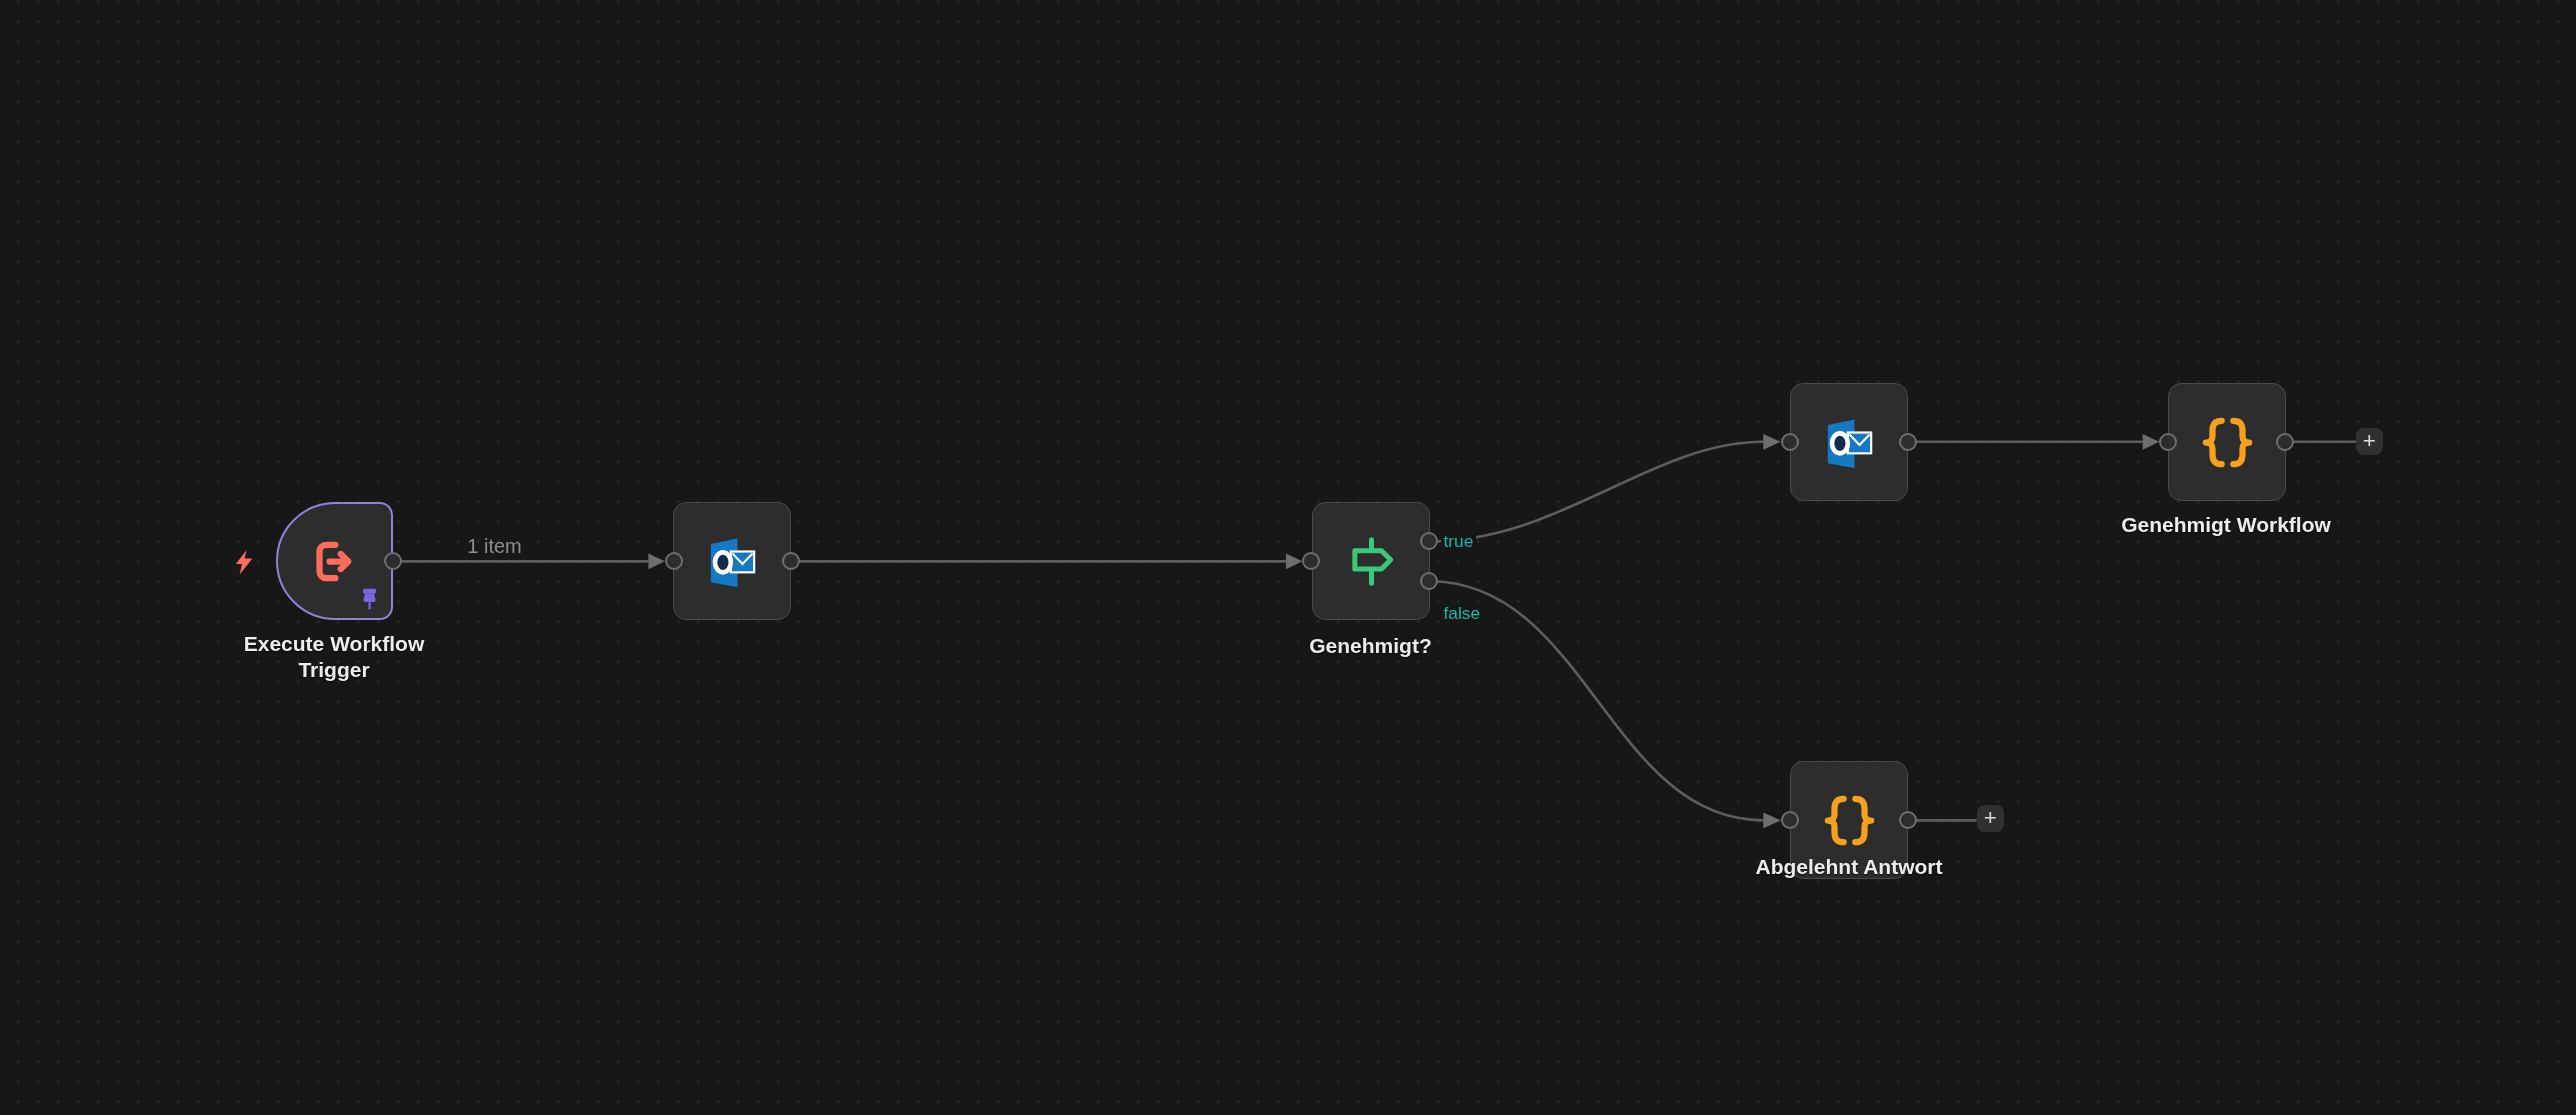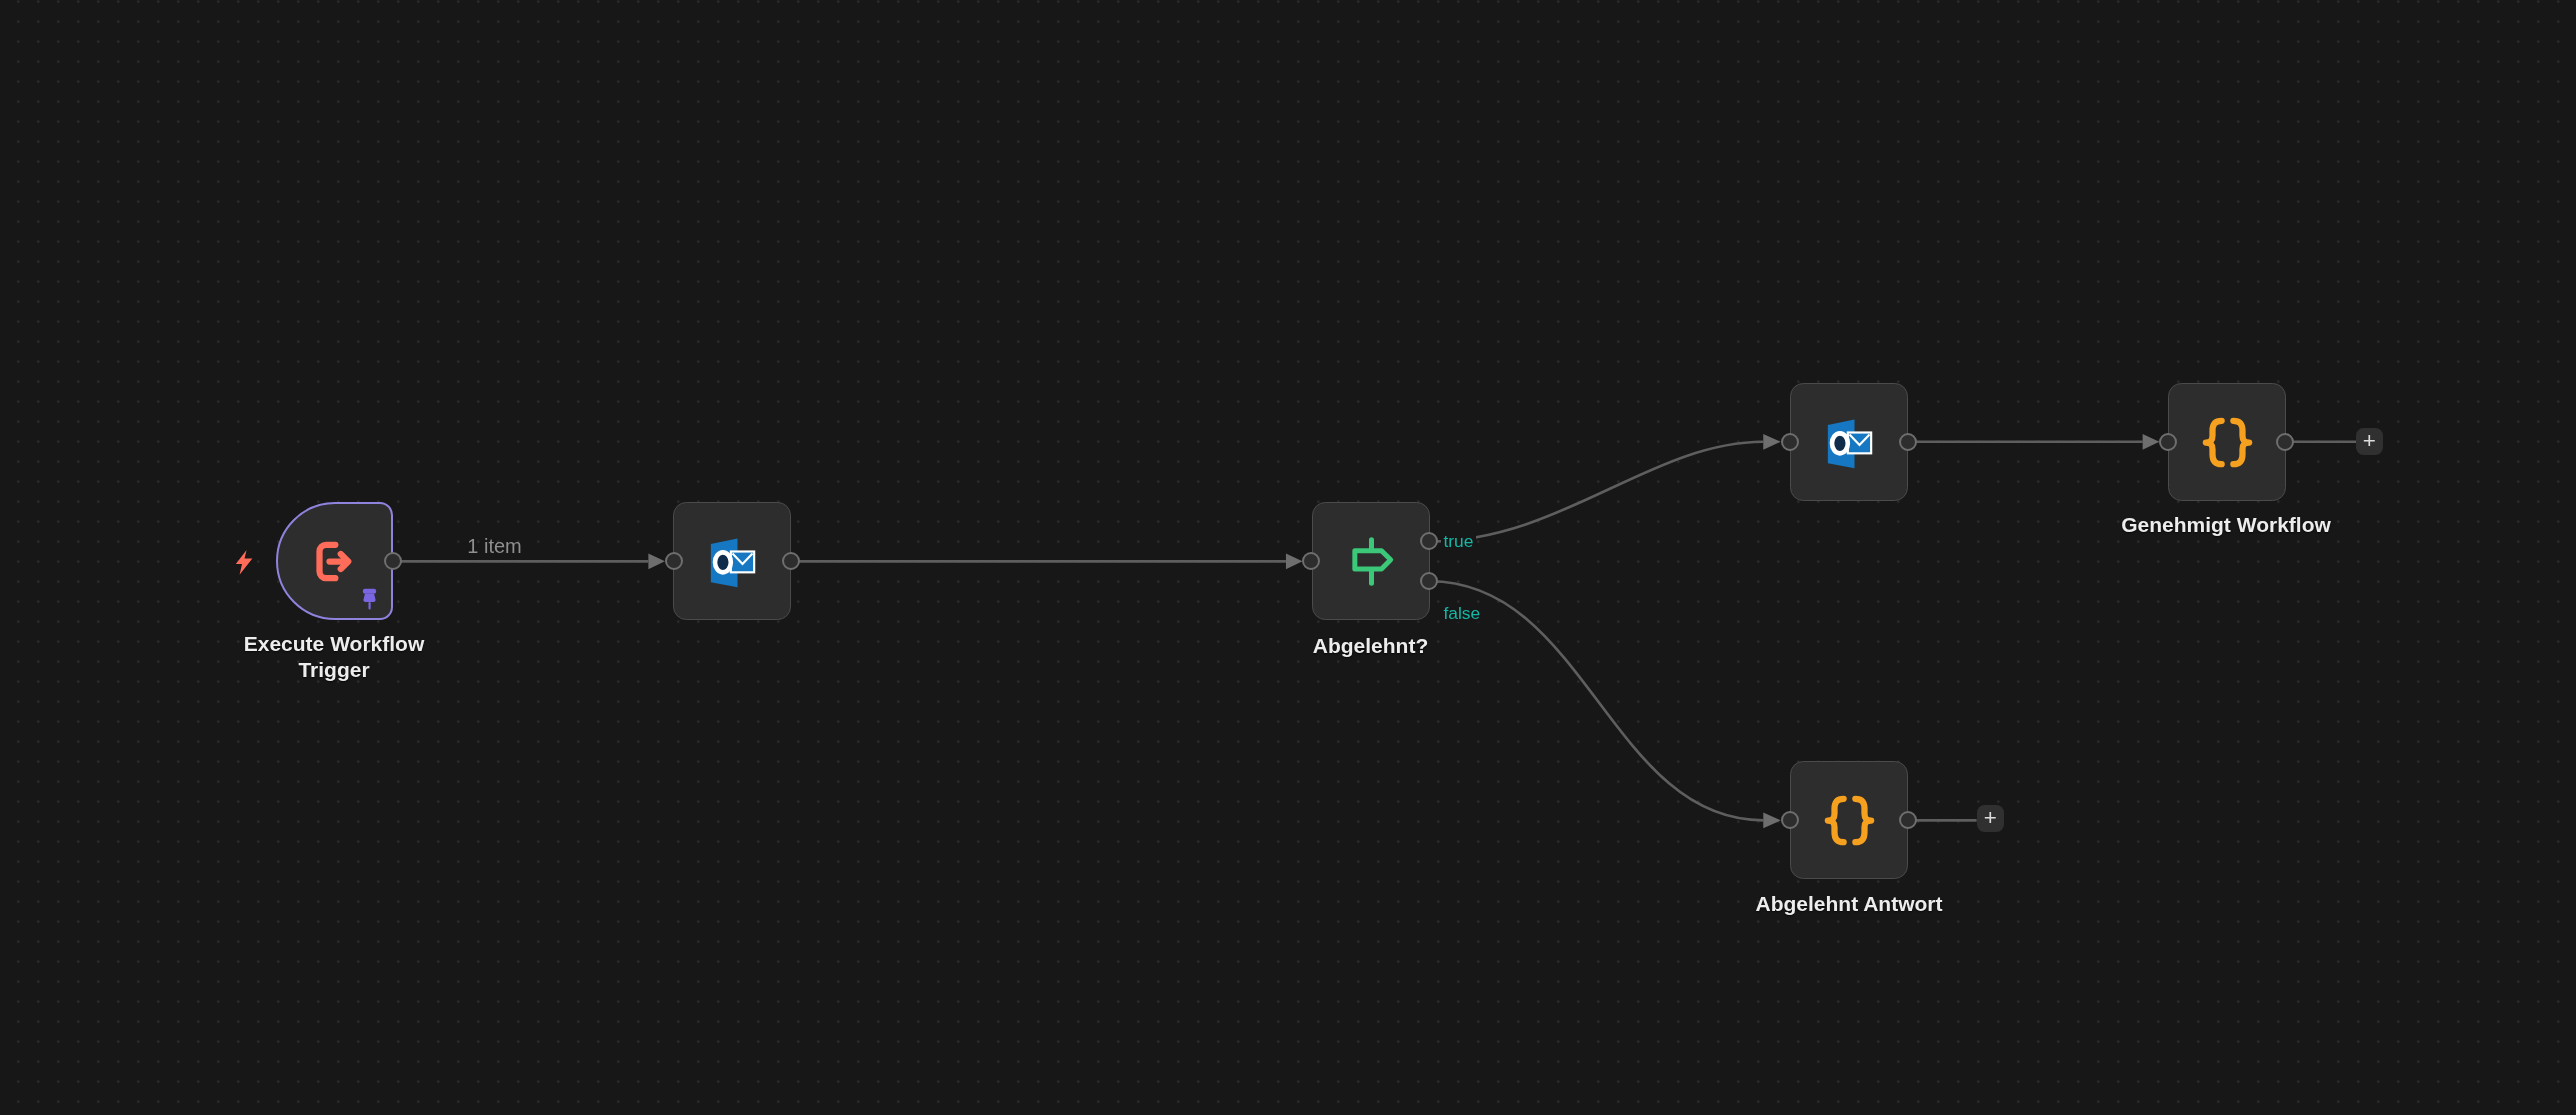--- a/index.html
+++ b/index.html
@@ -165,21 +165,21 @@
       </g>
     </svg>
   </div>
   <div class="port" style="left:1302px; top:552px;"></div>
   <div class="port" style="left:1420px; top:532px;"></div>
   <div class="port" style="left:1420px; top:572px;"></div>
   <div class="port-label" style="left:1441px; top:532px;">true</div>
   <div class="port-label" style="left:1441px; top:604px;">false</div>
 
   <div class="node-caption" style="left:1246px; top:633px; width:249px;">
-    <div class="node-title">Abgelehnt?</div>
+    <div class="node-title">Genehmigt?</div>
   </div>
 
   <div class="node" style="left:1790px; top:383px;">
     <svg width="55" height="55" viewBox="0 0 66 66">
       <polygon points="7,12 39,5.5 39,64 7,58" fill="#1678c2"></polygon>
       <rect x="31" y="21" width="28" height="25" fill="#1678c2" stroke="#ffffff" stroke-width="2.6"></rect>
       <polyline points="33,23.5 45,36 57,23.5" fill="none" stroke="#ffffff" stroke-width="2.6"></polyline>
       <ellipse cx="21.5" cy="34" rx="9.5" ry="12" fill="#0f2d4a" stroke="#ffffff" stroke-width="5.5"></ellipse>
     </svg>
   </div>
@@ -208,18 +208,18 @@
       <g stroke="#f5a01e" stroke-width="7.5" fill="none" stroke-linecap="round" stroke-linejoin="round">
         <path d="M 26 7 C 17.5 7 15 12 15 19 L 15 25 C 15 31 12 33 7 33 C 12 33 15 35 15 41 L 15 47 C 15 54 17.5 59 26 59"></path>
         <path d="M 40 7 C 48.5 7 51 12 51 19 L 51 25 C 51 31 54 33 59 33 C 54 33 51 35 51 41 L 51 47 C 51 54 48.5 59 40 59"></path>
       </g>
     </svg>
   </div>
   <div class="port" style="left:1781px; top:811px;"></div>
   <div class="port" style="left:1899px; top:811px;"></div>
   <div class="plus-btn" style="left:1977px; top:805px;">+</div>
 
-  <div class="node-caption" style="left:1708px; top:891px; width:282px;">
+  <div class="node-caption" style="left:1708px; top:854px; width:282px;">
     <div class="node-title">Abgelehnt Antwort</div>
   </div>
 
 </div>
 
 
 </body></html>

